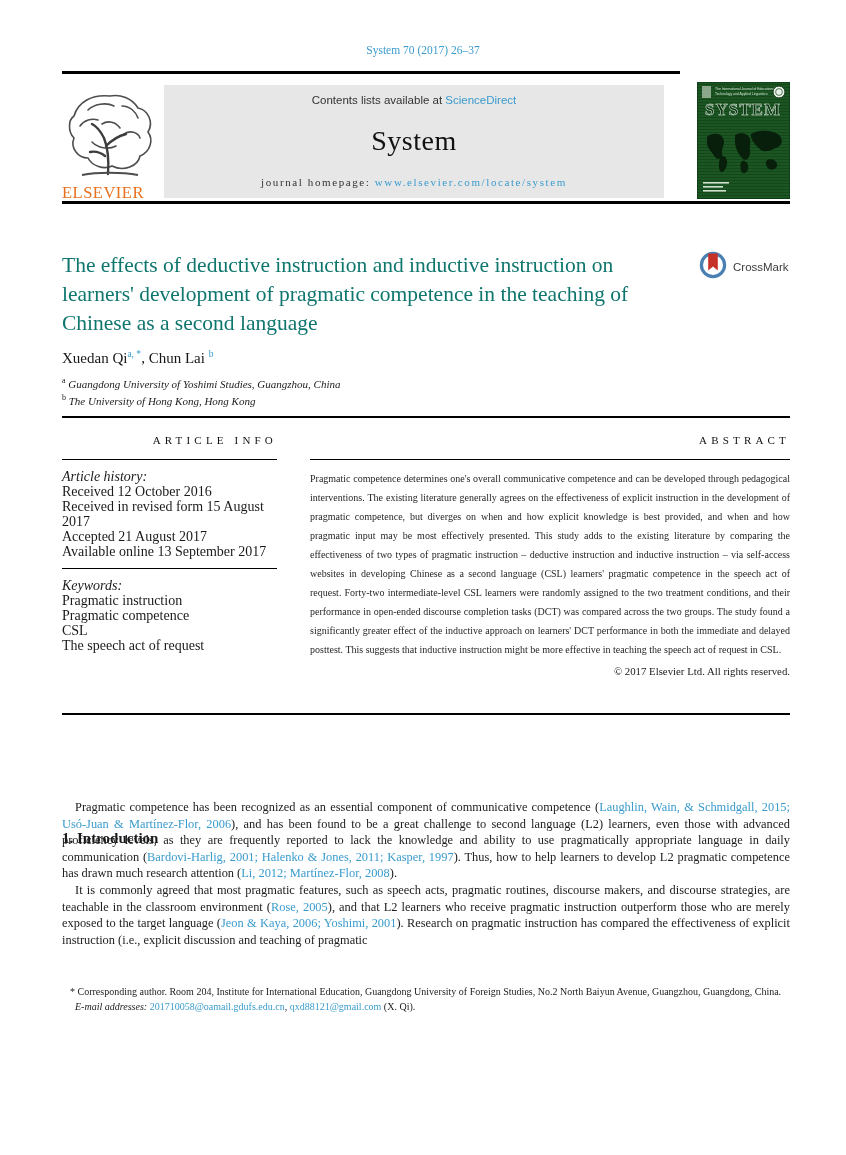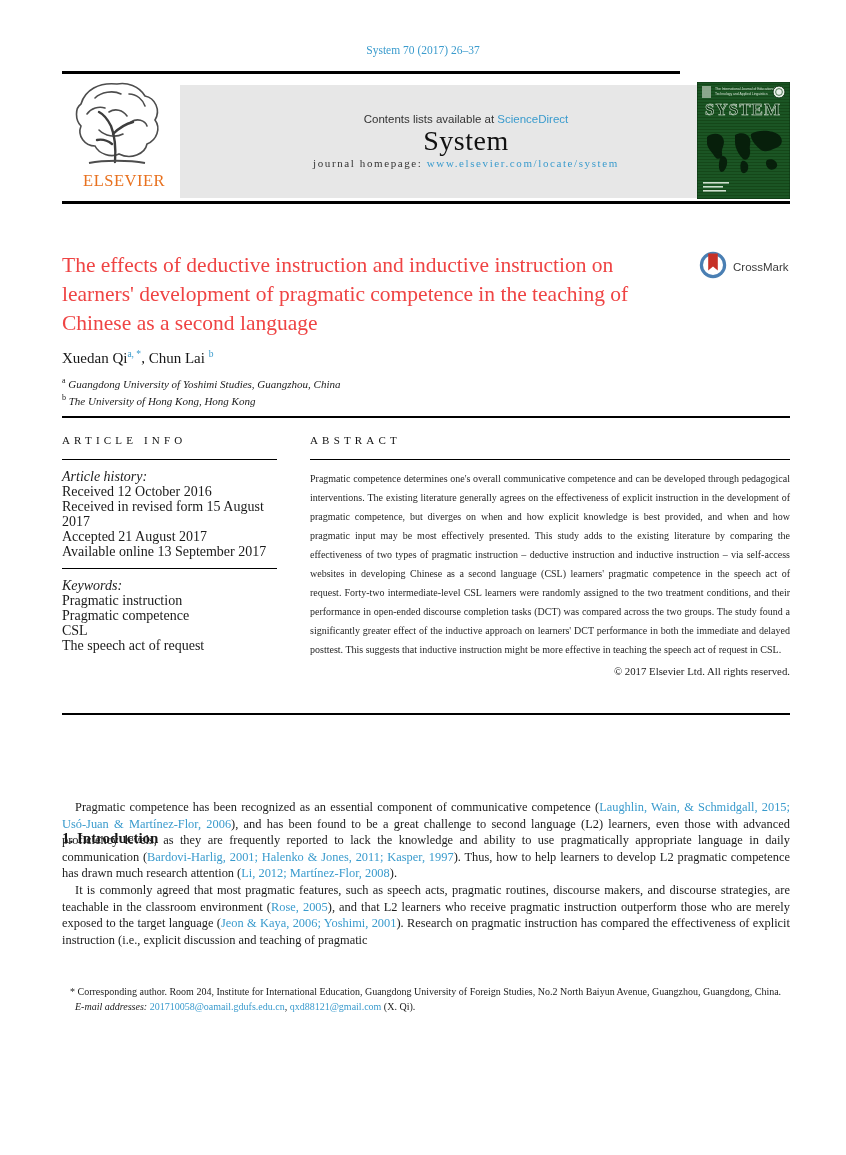--- a/index.html
+++ b/index.html
@@ -10,44 +10,44 @@
 
   
   .journal-ref{position:absolute;top:44px;left:0;width:100%;text-align:center;
                font-size:11.5px;color:var(--link-blue,#3a9bcd);}
   .rule{position:absolute;left:62px;background:#000;}
   .rule-top{top:71px;width:618px;height:2.5px;}
   .rule-under-banner{top:201px;width:728px;height:3px;}
   .rule-info-top{top:416px;width:728px;height:1.5px;}
   .rule-info-bottom{top:713px;width:728px;height:1.5px;}
 
-  .elsevier-logo{position:absolute;left:62px;top:78px;width:103px;height:110px;text-align:right;}
+  .elsevier-logo{position:absolute;left:62px;top:90px;width:103px;height:110px;text-align:left;}
   .elsevier-word{font-size:16.5px;letter-spacing:.5px;color:var(--elsevier-orange,#e8711f);
                  font-family:"Liberation Serif",serif;margin-top:1px;}
 
-  .banner{position:absolute;left:180px;top:85px;width:500px;height:113px;background:#e7e7e7;
-          display:flex;flex-direction:column;align-items:center;justify-content:center;padding-left:36px;}
+  .banner{position:absolute;left:164px;top:85px;width:500px;height:113px;background:#e7e7e7;
+          display:flex;flex-direction:column;align-items:center;justify-content:space-between;}
   .banner-contents{font-family:"Liberation Sans",sans-serif;font-size:11.5px;color:#333;margin-top:9px;}
   .banner-journal{font-size:28px;color:#111;letter-spacing:.5px;}
   .banner-homepage{font-family:Liberation Serif, serif;font-size:11px;letter-spacing:1.6px;
                    color:#333;margin-bottom:10px;}
 
   .cover{position:absolute;left:697px;top:82px;width:93px;height:117px;}
 
   
   .crossmark{position:absolute;left:698px;top:250px;display:flex;align-items:center;gap:5px;}
   .crossmark-label{font-family:"Liberation Sans",sans-serif;font-size:11.5px;color:#3c3c3c;}
-  .title{position:absolute;left:62px;top:251px;width:628px;font-size:21.5px;line-height:29px;color:#ef4444;}
+  .title{position:absolute;left:62px;top:251px;width:628px;font-size:21.5px;line-height:29px;color:#0f766e;}
   .authors{position:absolute;left:62px;top:349px;font-size:15px;color:#161616;}
   .authors sup{font-size:9.5px;color:var(--link-blue,#3a9bcd);}
   .affiliations{position:absolute;left:62px;top:374px;font-size:11px;font-style:italic;line-height:14.5px;}
   .affiliations sup{font-size:8px;font-style:normal;}
 
   
-  .col-heading{font-size:11px;letter-spacing:.38em;color:#111;font-weight:500;}
+  .col-heading{font-size:11px;letter-spacing:.38em;color:#111;font-weight:500;text-align:right;}
   .col-heading-rule{height:1px;background:#000;margin-top:13px;}
   .info-col{position:absolute;left:62px;top:434px;width:215px;}
   .info-body{font-size:14px;line-height:15px;padding-top:9px;}
   .info-label{font-style:italic;}
   .info-divider{height:1px;background:#000;margin-top:9px;}
   .abs-col{position:absolute;left:310px;top:434px;width:480px;}
   .abs-text{font-size:10px;line-height:19px;text-align:justify;padding-top:9px;color:#1f1f1f;}
   .abs-copyright{font-size:10.8px;text-align:right;margin-top:6px;}
 
   

